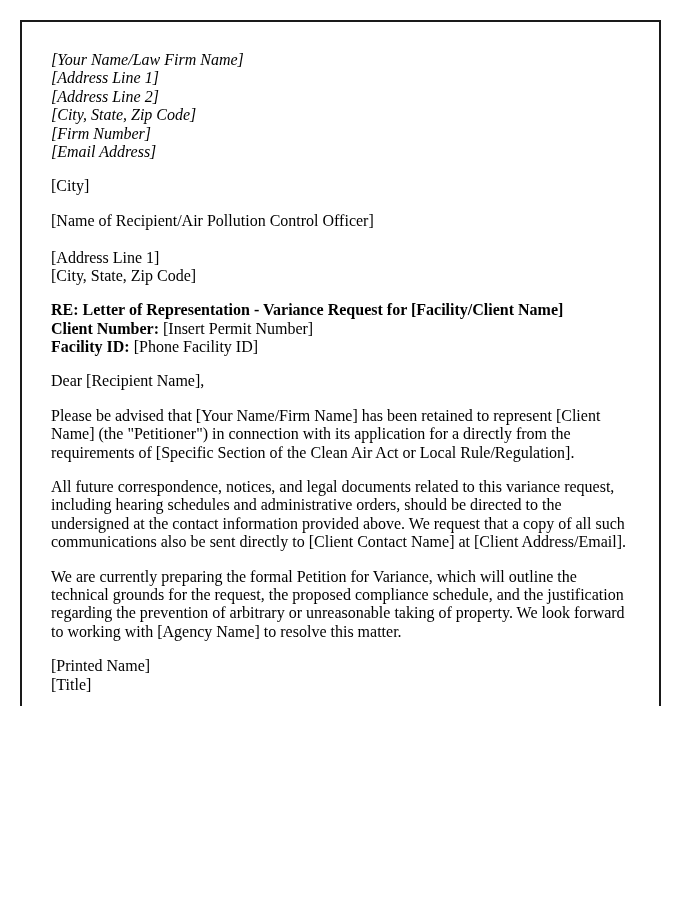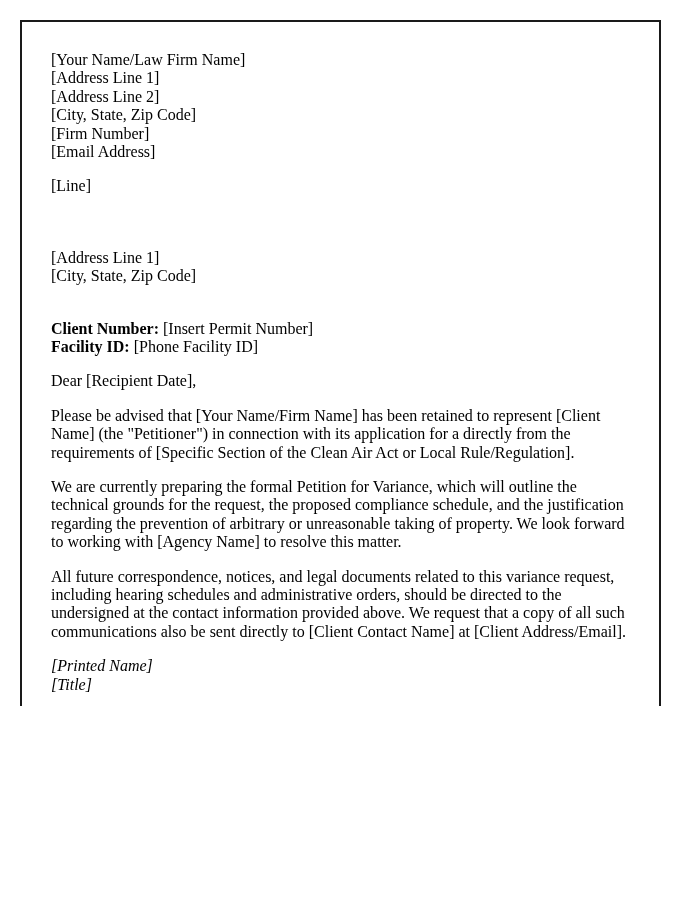--- a/index.html
+++ b/index.html
@@ -25,65 +25,65 @@
     border: 2px solid #1a1a1a;
     border-bottom: none;
     padding: 29px 29px 0 29px;
     background: #ffffff;
   }
   .letter-frame p {
     margin: 16px 0;
   }
   .letter-frame p:first-child {
     margin-top: 0;
+    font-style: italic;
   }
   .letter-frame p:last-child {
     margin-bottom: 12px;
-    font-style: italic;
   }
   .b {
     font-weight: bold;
   }
 </style>
 </head>
 <body>
 
 <div class="letter-frame">
 
   <p>
     <span>[Your Name/Law Firm Name]</span><br>
     <span>[Address Line 1]</span><br>
     <span>[Address Line 2]</span><br>
     <span>[City, State, Zip Code]</span><br>
     <span>[Firm Number]</span><br>
     <span>[Email Address]</span>
   </p>
 
-  <p>[Line]</p>
+  <p>[City]</p>
 
   <p>
-    <br>
+    <span>[Name of Recipient/Air Pollution Control Officer]</span><br>
     <br>
     <span>[Address Line 1]</span><br>
     <span>[City, State, Zip Code]</span>
   </p>
 
   <p>
-    <br>
+    <span class="b">RE: Letter of Representation - Variance Request for [Facility/Client Name]</span><br>
     <span class="b">Client Number:</span><span> [Insert Permit Number]</span><br>
     <span class="b">Facility ID:</span><span> [Phone Facility ID]</span>
   </p>
 
-  <p>Dear [Recipient Date],</p>
+  <p>Dear [Recipient Name],</p>
 
   <p>Please be advised that [Your Name/Firm Name] has been retained to represent [Client Name] (the "Petitioner") in connection with its application for a directly from the requirements of [Specific Section of the Clean Air Act or Local Rule/Regulation].</p>
 
+  <p>All future correspondence, notices, and legal documents related to this variance request, including hearing schedules and administrative orders, should be directed to the undersigned at the contact information provided above. We request that a copy of all such communications also be sent directly to [Client Contact Name] at [Client Address/Email].</p>
+
   <p>We are currently preparing the formal Petition for Variance, which will outline the technical grounds for the request, the proposed compliance schedule, and the justification regarding the prevention of arbitrary or unreasonable taking of property. We look forward to working with [Agency Name] to resolve this matter.</p>
-
-  <p>All future correspondence, notices, and legal documents related to this variance request, including hearing schedules and administrative orders, should be directed to the undersigned at the contact information provided above. We request that a copy of all such communications also be sent directly to [Client Contact Name] at [Client Address/Email].</p>
 
 
 
 
   <p>
     <span>[Printed Name]</span><br>
     <span>[Title]</span>
   </p>
 
 </div>

